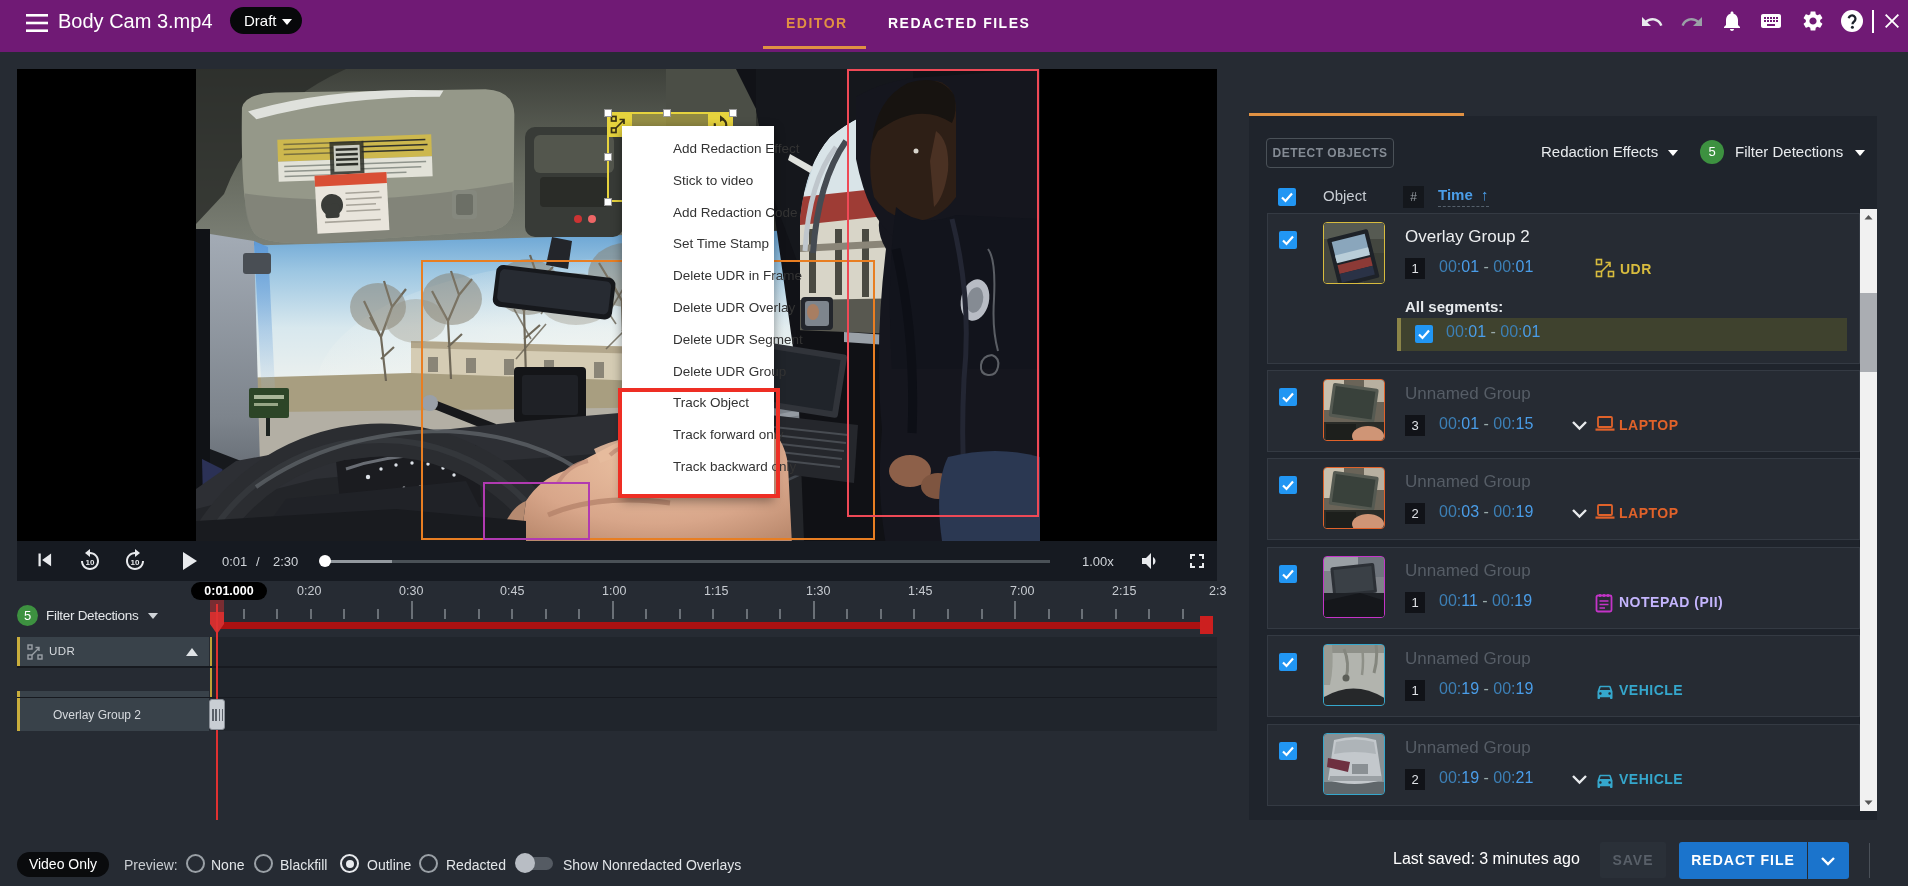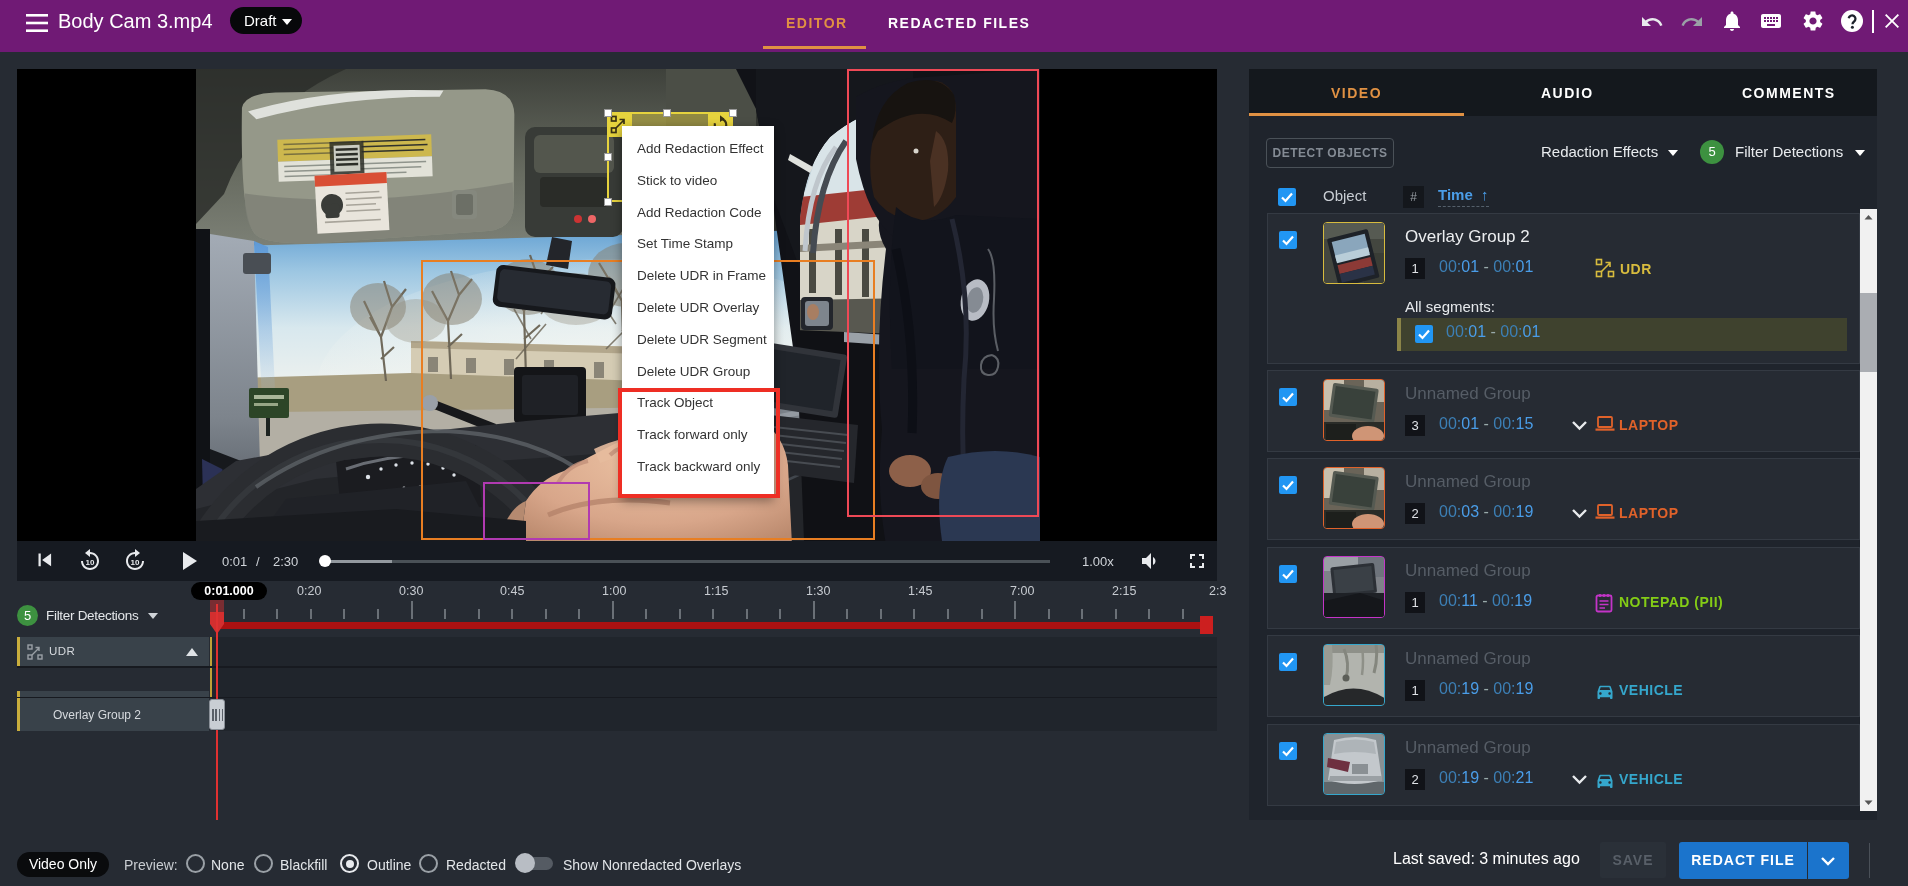--- a/index.html
+++ b/index.html
@@ -13,21 +13,21 @@
   #draftpill .car { position:absolute; right:10px; top:12px; width:0; height:0; border-left:5px solid transparent; border-right:5px solid transparent; border-top:6px solid #fff; }
   .toptab { position:absolute; top:15px; font-size:14px; font-weight:bold; letter-spacing:1.5px; color:#fff; }
   #tab-editor { left:786px; color:#e09143; }
   #tab-underline { position:absolute; left:763px; top:46px; width:103px; height:3px; background:#e09143; }
   #tab-redacted { left:888px; }
   
   #player { position:absolute; left:17px; top:69px; width:1200px; height:472px; background:#000; }
   #photo { position:absolute; left:179px; top:0; }
   .ovl { position:absolute; }
   
-  #menu { position:absolute; left:622px; top:126px; width:152px; height:372px; padding-top:7px; background:#fff; box-shadow:0 3px 10px rgba(0,0,0,.4); z-index:5; }
+  #menu { position:absolute; left:622px; top:126px; width:152px; height:372px; padding-top:7px; background:#fff; box-shadow:0 3px 10px rgba(0,0,0,.4); z-index:5;padding-left:36px; }
   #menu div { height:31.8px; line-height:31.8px; padding-left:15px; font-size:13.5px; color:#333; white-space:nowrap; }
   #redbox { position:absolute; left:618px; top:388px; width:162px; height:110px; border:4px solid #ee2e24; z-index:6; }
   
   #controls { position:absolute; left:17px; top:541px; width:1200px; height:40px; background:#161a21; }
   .ctime { position:absolute; top:13px; color:#cfd3d8; font-size:13px; }
   
   .tlabel { position:absolute; top:584px; font-size:12.5px; color:#c7cbd1; }
   #tlpill { position:absolute; left:191px; top:582px; width:76px; height:18px; background:#000; border-radius:9px; color:#fff; font-size:12.5px; font-weight:bold; text-align:center; line-height:18px; }
   #redbar { position:absolute; left:216px; top:622px; width:997px; height:7px; background:#aa1111; }
   #redend { position:absolute; left:1200px; top:616px; width:13px; height:18px; background:#cc1f1f; }
@@ -556,25 +556,20 @@
   <div class="radio" style="left:340px;border-color:#e8eaed"></div>
   <div class="abs" style="left:345.5px;top:859.5px;width:8px;height:8px;border-radius:50%;background:#e8eaed"></div>
   <div class="blabel" style="left:367px">Outline</div>
   <div class="radio" style="left:419px"></div>
   <div class="blabel" style="left:446px">Redacted</div>
   <div class="abs" style="left:521px;top:857px;width:32px;height:13px;border-radius:7px;background:#555b63"></div>
   <div class="abs" style="left:515px;top:853px;width:20px;height:20px;border-radius:50%;background:#b8bdc4"></div>
   <div class="blabel" style="left:563px">Show Nonredacted Overlays</div>
 
   <div id="pbody"></div>
-  <div id="ptabs">
-    <div class="ptab" style="left:82px;color:#e09143">VIDEO</div>
-    <div class="ptab" style="left:292px">AUDIO</div>
-    <div class="ptab" style="left:493px">COMMENTS</div>
-  </div>
   <div id="punder"></div>
   <div id="detectbtn">DETECT OBJECTS</div>
   <div class="ddl" style="left:1541px">Redaction Effects</div>
   <div class="caret" style="left:1668px;top:150px"></div>
   <div id="badge5">5</div>
   <div class="ddl" style="left:1735px">Filter Detections</div>
   <div class="caret" style="left:1855px;top:150px"></div>
 
   <div class="cb" style="left:1278px;top:188px">
       <svg width="14" height="14" viewBox="0 0 14 14">
@@ -609,21 +604,21 @@
   <div class="gtime"><span style="color:#3c7fb5">00:</span><span>01</span><span style="color:#9aa">&nbsp;-&nbsp;</span><span style="color:#3c7fb5">00:</span><span>01</span></div>
   <svg class="typeico" style="left:327px;top:44px" width="20" height="20" viewBox="0 0 20 20">
           <g stroke="#d7bb3e" fill="none" stroke-width="1.6">
             <rect x="1.5" y="1.5" width="5" height="5"></rect>
             <rect x="1.5" y="13.5" width="5" height="5"></rect>
             <rect x="13.5" y="13.5" width="5" height="5"></rect>
             <path d="M6.5 13.5 L14.5 5.5 M15 9 V4.5 H10.5"></path>
           </g>
         </svg>
   <div class="typelab" style="left:352px;top:47px;color:#d7bb3e">UDR</div>
-  <div class="abs" style="left:137px;top:84px;color:#e6e9ec;font-size:15px;font-weight:normal;">All segments:</div>
+  <div class="abs" style="left:137px;top:84px;color:#e6e9ec;font-size:15px;font-weight:bold;">All segments:</div>
   <div class="abs" style="left:129px;top:104px;width:450px;height:33px;background:#3f422e;border-left:4px solid #8b8448;">
           <div class="cb" style="left:14px;top:7px">
             <svg width="14" height="14" viewBox="0 0 14 14">
               <path d="M2 7.5 L5.5 11 L12 3.5" stroke="#fff" stroke-width="2.2" fill="none"></path>
             </svg>
           </div>
           <div style="position:absolute;left:45px;top:5px;font-size:16px;color:#4a9de8;"><span style="color:#3c7fb5">00:</span><span>01</span><span style="color:#9aa">&nbsp;-&nbsp;</span><span style="color:#3c7fb5">00:</span><span>01</span></div>
         </div>
 </div>
 <div class="card" style="top:370px;height:82px">
@@ -708,21 +703,21 @@
             <path d="M0 44 L36 36 L62 44 L62 62 L0 62 Z" fill="#15171b"></path>
           </svg></div>
   <div class="gtitle">Unnamed Group</div>
   <div class="nbadge">1</div>
   <div class="gtime"><span style="color:#3c7fb5">00:</span><span>11</span><span style="color:#9aa">&nbsp;-&nbsp;</span><span style="color:#3c7fb5">00:</span><span>19</span></div>
   <svg class="typeico" width="18" height="20" viewBox="0 0 18 20">
           <rect x="1.5" y="2.5" width="15" height="16" rx="1.5" fill="none" stroke="#c434c8" stroke-width="1.8"></rect>
           <path d="M5 1 V4 M9 1 V4 M13 1 V4" stroke="#c434c8" stroke-width="1.6"></path>
           <path d="M4.5 8 H13.5 M4.5 11.5 H13.5 M4.5 15 H10" stroke="#c434c8" stroke-width="1.6"></path>
         </svg>
-  <div class="typelab" style="color:#84cc16">NOTEPAD (PII)</div>
+  <div class="typelab" style="color:#c4b5fd">NOTEPAD (PII)</div>
 </div>
 <div class="card" style="top:635px;height:82px">
   <div class="cb" style="left:11px;top:17px">
           <svg width="14" height="14" viewBox="0 0 14 14">
             <path d="M2 7.5 L5.5 11 L12 3.5" stroke="#fff" stroke-width="2.2" fill="none"></path>
           </svg>
         </div>
   <div class="thumb" style="border:1px solid #35a7cc"><svg width="62" height="62">
             <rect width="62" height="62" fill="#b2b4ae"></rect>
             <rect x="0" y="0" width="62" height="8" fill="#8e9089"></rect>

